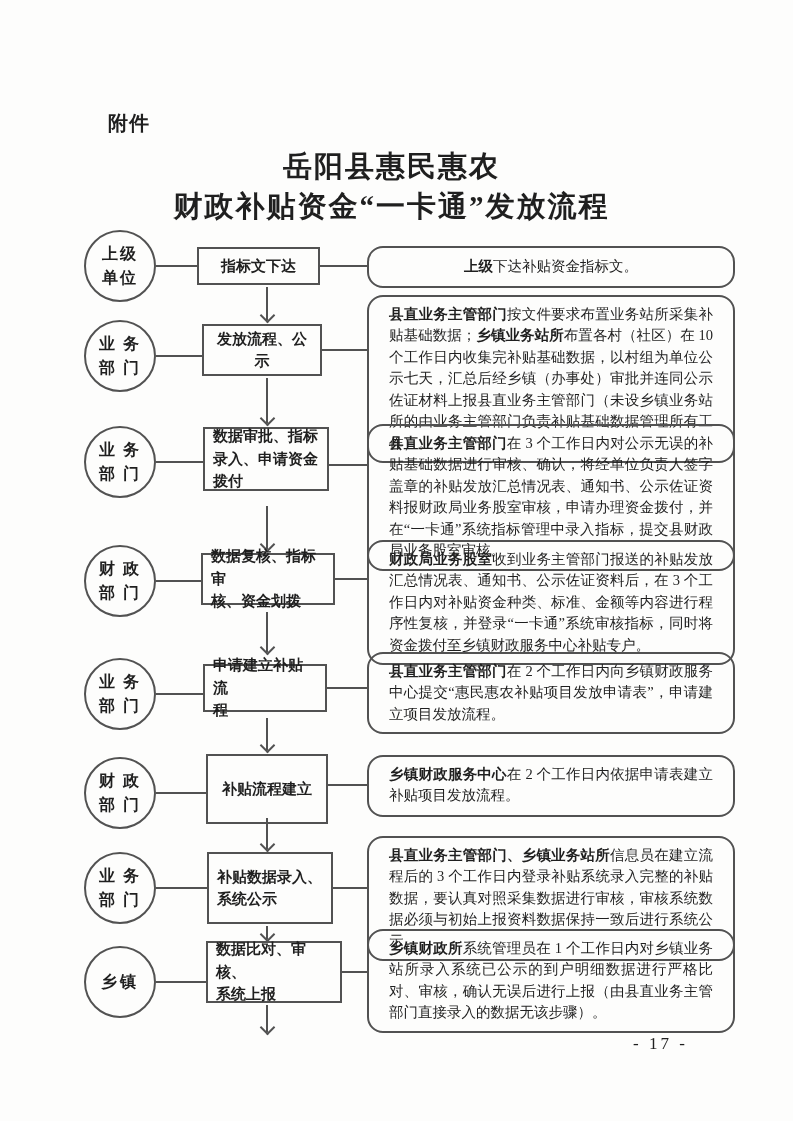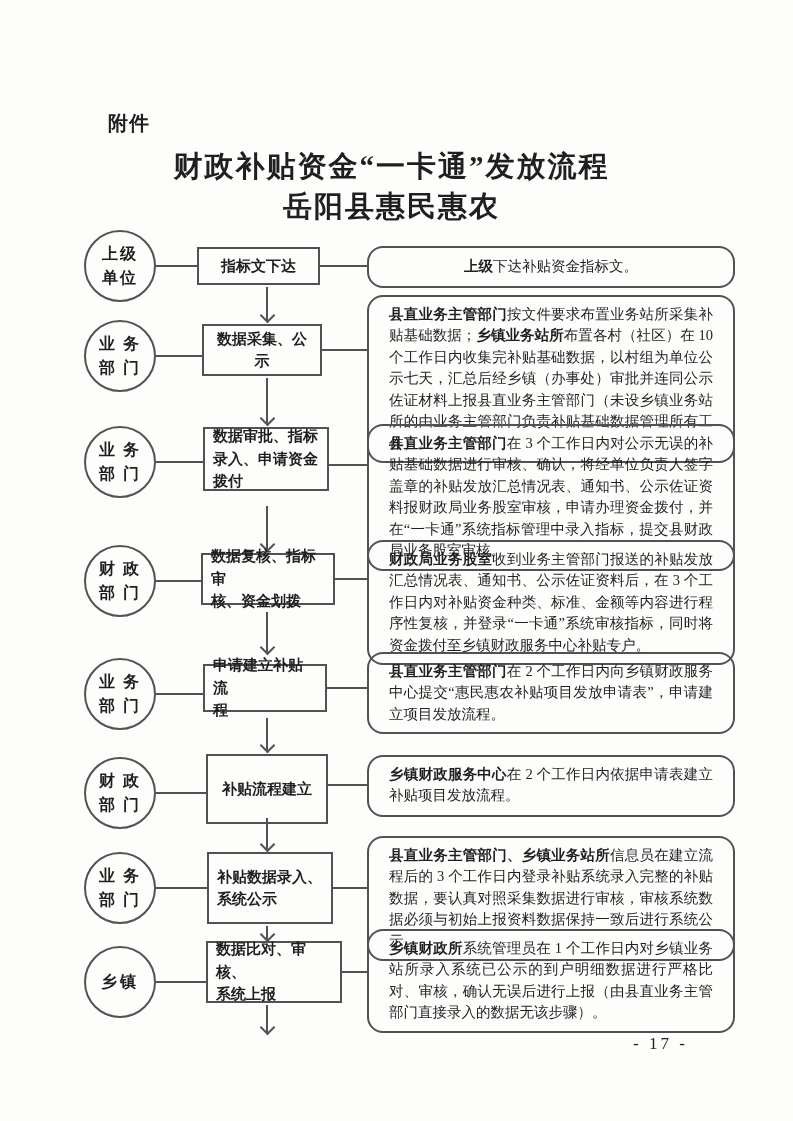--- a/index.html
+++ b/index.html
@@ -100,42 +100,42 @@
   .r8a{left:266px;top:1005px;height:27px}
 </style>
 </head>
 <body>
 
 <div class="page" style="--paper: #fdfdfc; --ink: #1f1f1f; --line: #525252;">
 
   <div class="attachment">附件</div>
 
   <div class="title">
+    <div>岳阳县惠民惠农</div>
     <div>财政补贴资金“一卡通”发放流程</div>
-    <div>岳阳县惠民惠农</div>
   </div>
 
   <div>
     <div class="circle r1c">上级
 单位</div>
     <div class="hline r1l1"></div>
     <div class="midbox center r1m">指标文下达</div>
     <div class="hline r1l2"></div>
     <div class="rightbox single r1b">
         <span class="b">上级</span>
         <span>下达补贴资金指标文。</span>
       </div>
     <div class="varrow r1a"></div>
   </div>
 
   <div>
     <div class="circle r2c">业 务
 部 门</div>
     <div class="hline r2l1"></div>
-    <div class="midbox center r2m">数据采集、公示</div>
+    <div class="midbox center r2m">发放流程、公示</div>
     <div class="hline r2l2"></div>
     <div class="rightbox r2b"><span class="b">县直业务主管部门</span><span>按文件要求布置业务站所采集补贴基础数据；</span><span class="b">乡镇业务站所</span><span>布置各村（社区）在 10 个工作日内收集完补贴基础数据，以村组为单位公示七天，汇总后经乡镇（办事处）审批并连同公示佐证材料上报县直业务主管部门（未设乡镇业务站所的由业务主管部门负责补贴基础数据管理所有工作）。</span></div>
     <div class="varrow r2a"></div>
   </div>
 
   <div>
     <div class="circle r3c">业 务
 部 门</div>
     <div class="hline r3l1"></div>
     <div class="midbox r3m">数据审批、指标

